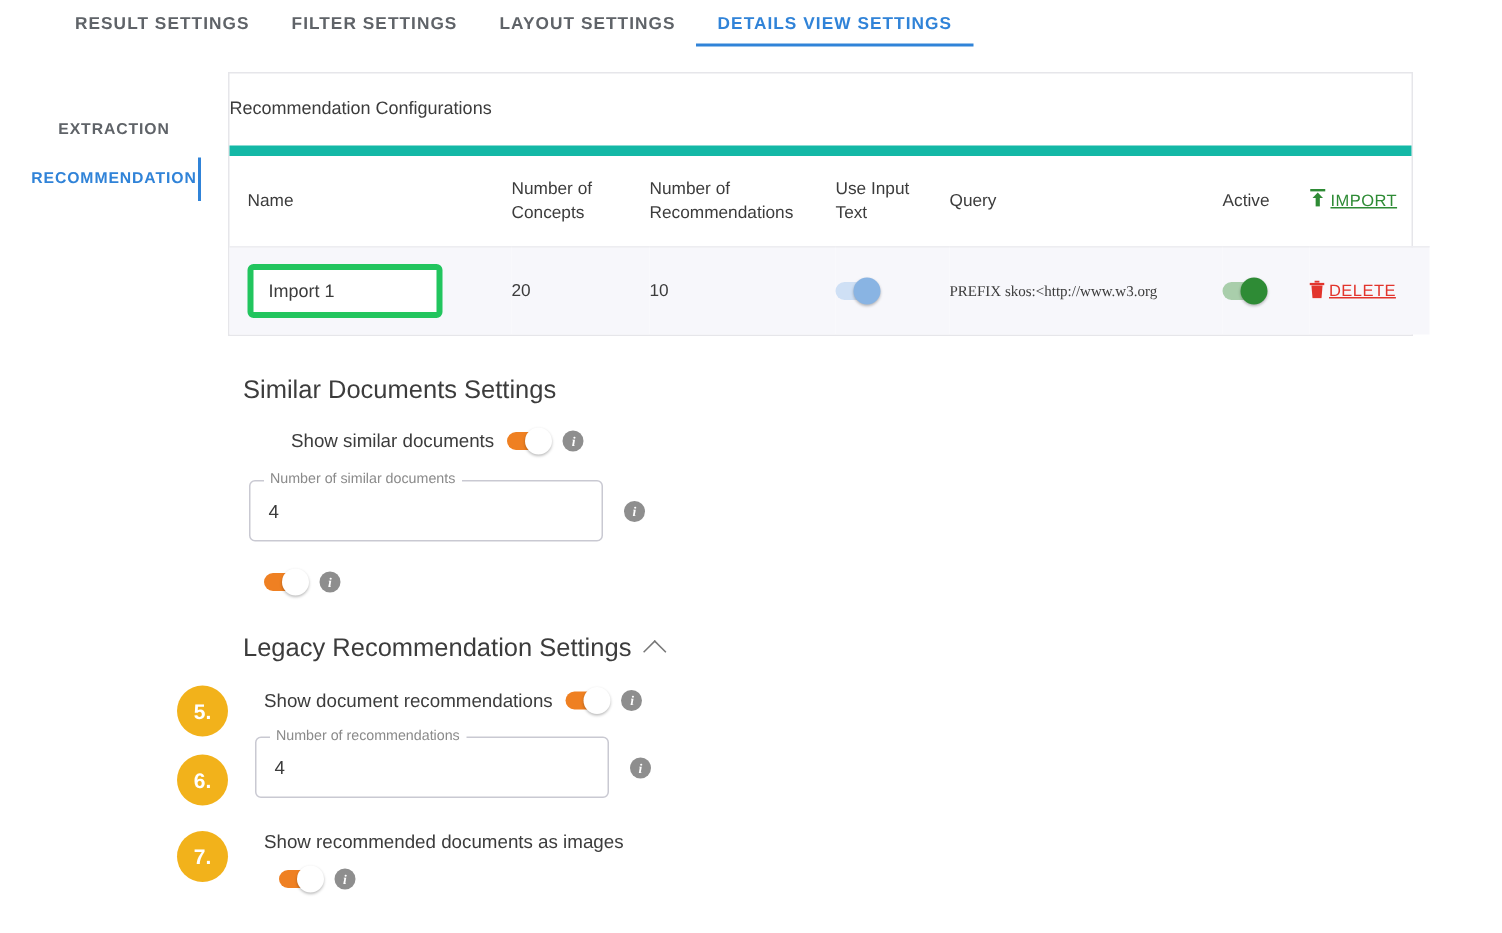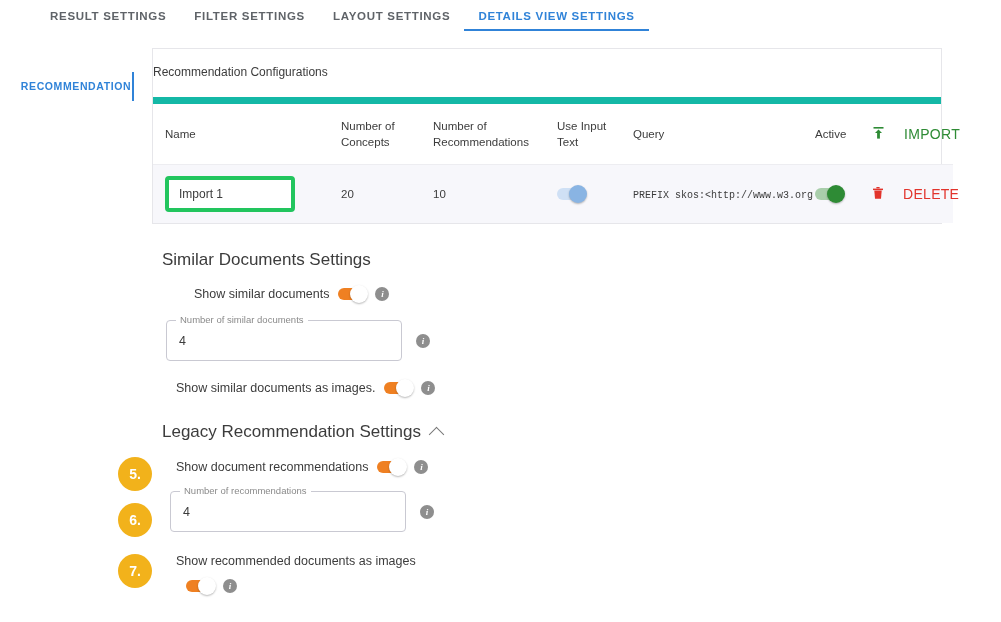--- a/index.html
+++ b/index.html
@@ -133,21 +133,21 @@
     border: 4px solid #22c55e;
     border-radius: 4px;
     background: #ffffff;
     font-family: "Liberation Sans", sans-serif;
     font-size: 12px;
     color: #3c3c3c;
     padding: 0 10px;
     outline: none;
   }
   .query-text {
-    font-family: Liberation Mono, monospace;
+    font-family: Liberation Serif, serif;
     font-size: 10px;
     color: #3c3c3c;
     white-space: nowrap;
     overflow: hidden;
   }
 
   
   .tog {
     display: inline-block;
     position: relative;
@@ -171,25 +171,26 @@
   .tog.blue .knob  { background: #89b4e3; }
   .tog.green       { background: #a9ceab; }
   .tog.green .knob { background: #2e8b35; }
   .tog.orange      { background: #ef8022; }
   .tog.orange .knob{ background: #ffffff; }
 
   
   .act-btn {
     display: inline-flex;
     align-items: center;
-    gap: 20px;
-    font-size: 14px;
+    gap: 3px;
+    font-size: 11px;
     letter-spacing: 0.3px;
     cursor: pointer;
     white-space: nowrap;
+    text-decoration: underline;
   }
   .act-import { color: #2e8b35; }
   .act-delete { color: #e2342c; }
 
   
   .info {
     display: inline-block;
     width: 14px;
     height: 14px;
     border-radius: 50%;
@@ -291,20 +292,21 @@
 <div class="tabbar">
   <div class="tab">RESULT SETTINGS</div>
   <div class="tab">FILTER SETTINGS</div>
   <div class="tab">LAYOUT SETTINGS</div>
   <div class="tab active">DETAILS VIEW SETTINGS</div>
 </div>
 
 <div class="layout">
 
   <div class="sidebar">
+    <div class="side-item">EXTRACTION</div>
     <div class="side-item active">RECOMMENDATION</div>
   </div>
 
   <div class="content">
 
     <div class="card">
       <div class="card-title">Recommendation Configurations</div>
 
       <table class="cfg">
         <thead>
@@ -375,21 +377,20 @@
 
       <div class="row-inline" style="margin-top:19px; margin-left:4px; gap:14px">
         <div class="field">
           <legend-label>Number of similar documents</legend-label>
           <span class="val">4</span>
         </div>
         <span class="info">i</span>
       </div>
 
       <div class="row-inline" style="margin-top:20px; margin-left:14px">
-        <span class="row-label">Show similar documents as images.</span>
         <span class="tog orange on">
             <span class="knob"></span>
           </span>
         <span class="info">i</span>
       </div>
     </div>
 
     <div class="section" style="margin-top:27px">
       <h2 class="sec-title collapsible">
         <span>Legacy Recommendation Settings</span>

